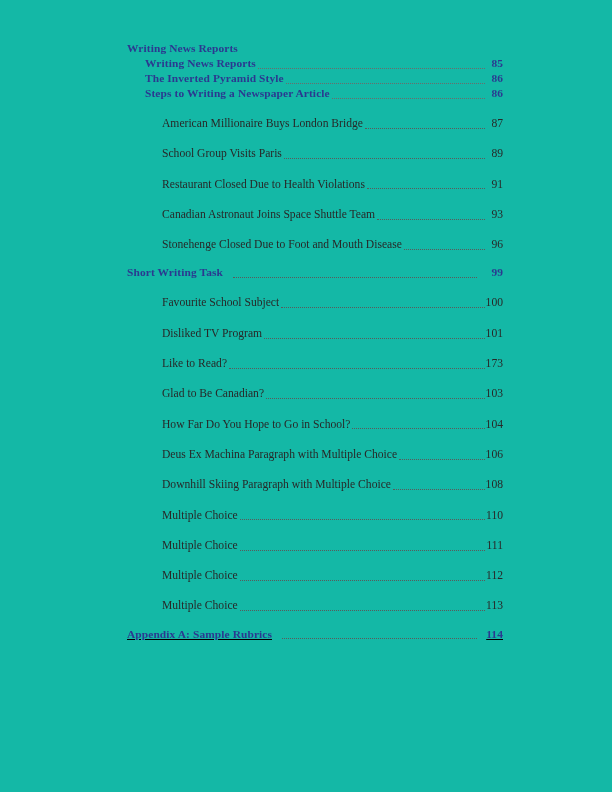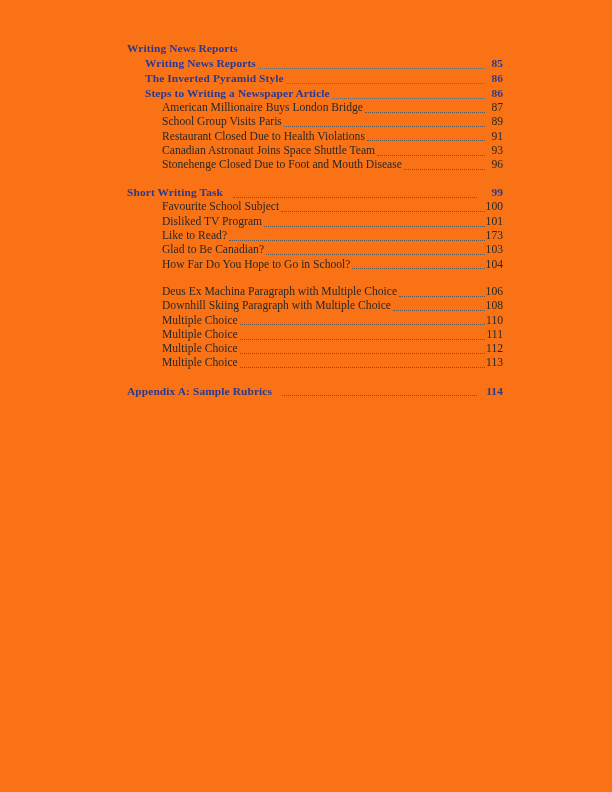--- a/index.html
+++ b/index.html
@@ -11,36 +11,37 @@
     width: 612px;
     height: 792px;
     font-family: "Liberation Serif", "DejaVu Serif", serif;
     -webkit-font-smoothing: antialiased;
   }
 
   #page {
     position: relative;
     width: 612px;
     height: 792px;
-    background: #f97316;
+    background: #14b8a6;
     overflow: hidden;
   }
 
   #toc {
     position: absolute;
     left: 127px;
     top: 41px;
     width: 376px;
   }
 
   .toc-section {
     margin-bottom: 13px;
   }
   .toc-section:last-child {
     margin-bottom: 0;
+    text-decoration: underline;
   }
 
   
   .toc-row {
     display: flex;
     align-items: baseline;
     width: 100%;
     line-height: 14.3px;
     white-space: nowrap;
   }
@@ -100,20 +101,21 @@
   }
 
   
   .lvl3 {
     font-weight: normal;
     color: #282828;
     font-size: 11.6px;
     line-height: 14.3px;
     margin-left: 35px;
     width: calc(100% - 35px);
+    margin-top: 16px;
   }
 
   
   .lvl1.with-leader {
     margin-left: 0;
     width: 100%;
     gap: 8px;
   }
 </style>
 </head>

